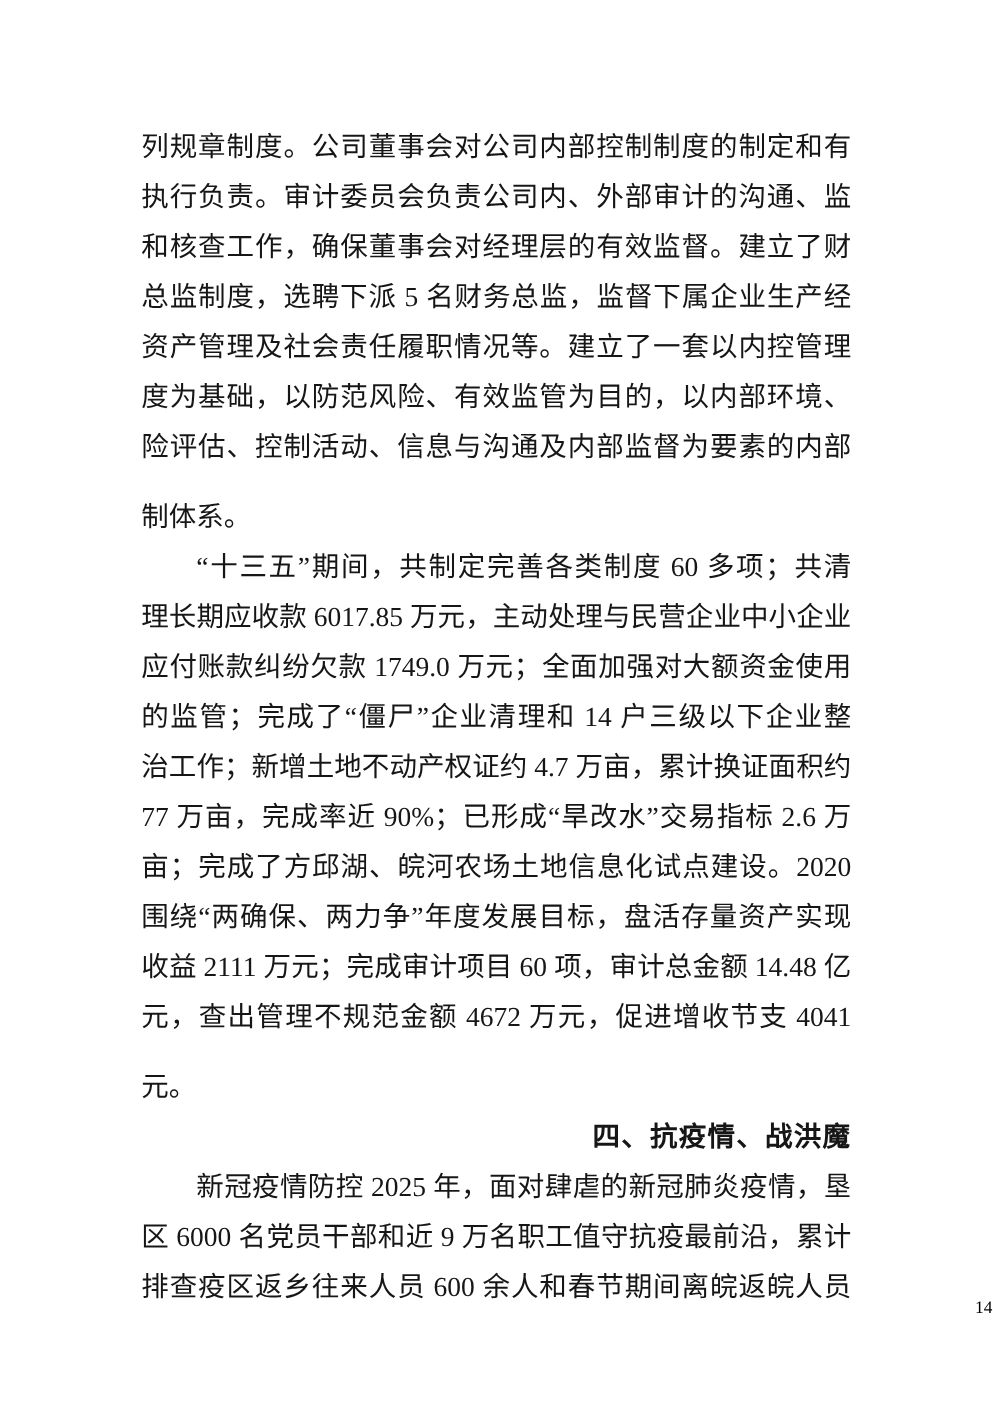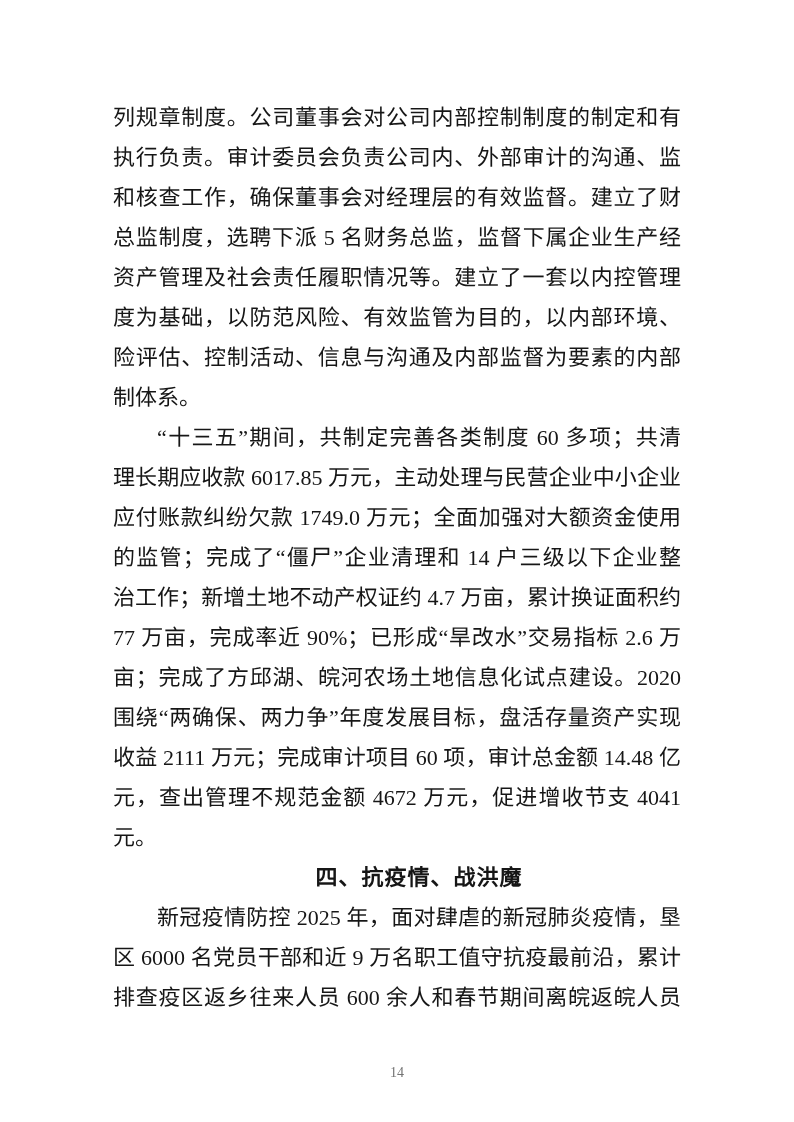--- a/index.html
+++ b/index.html
@@ -30,44 +30,45 @@
   }
   .line {
     text-align: justify;
     text-align-last: justify;
     white-space: normal;
     height: 40px;
     overflow: hidden;
   }
   .line.last {
     text-align-last: left;
+    margin-top: 16px;
   }
   .line.indent {
     text-indent: 2em;
   }
   .heading-line {
     height: 40px;
     font-weight: bold;
     text-indent: 2em;
-    text-align: center;
+    text-align: right;
     font-family: "Liberation Sans", "DejaVu Sans", sans-serif;
     letter-spacing: 1px;
   }
   .bold-lead {
     font-weight: normal;
   }
   .page-number {
     position: absolute;
     left: 0;
     width: 100%;
-    top: 1064px;
-    text-align: center;
+    top: 1038px;
+    text-align: right;
     font-size: 14px;
     line-height: 18px;
-    color: #737373;
+    color: #000000;
     font-family: "Liberation Serif", "DejaVu Serif", serif;
   }
 </style>
 </head>
 <body>
 
 <div class="page">
 
   <div class="text-block">
 

